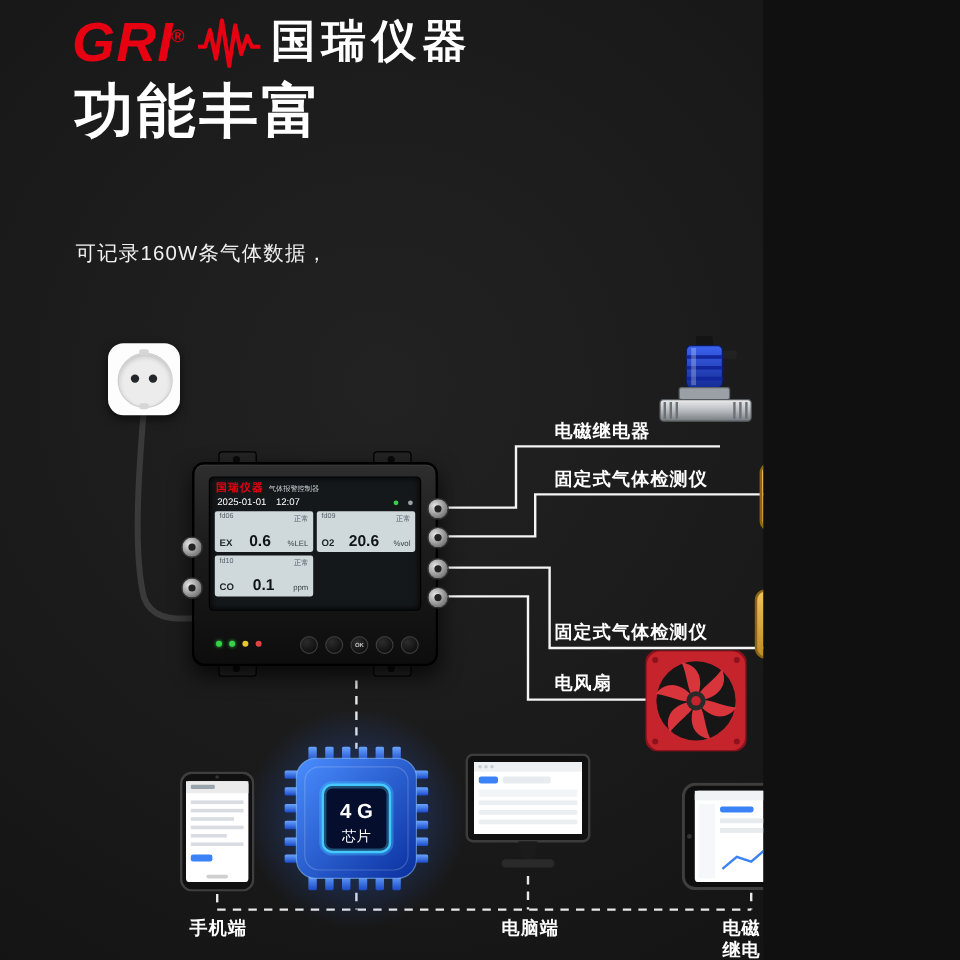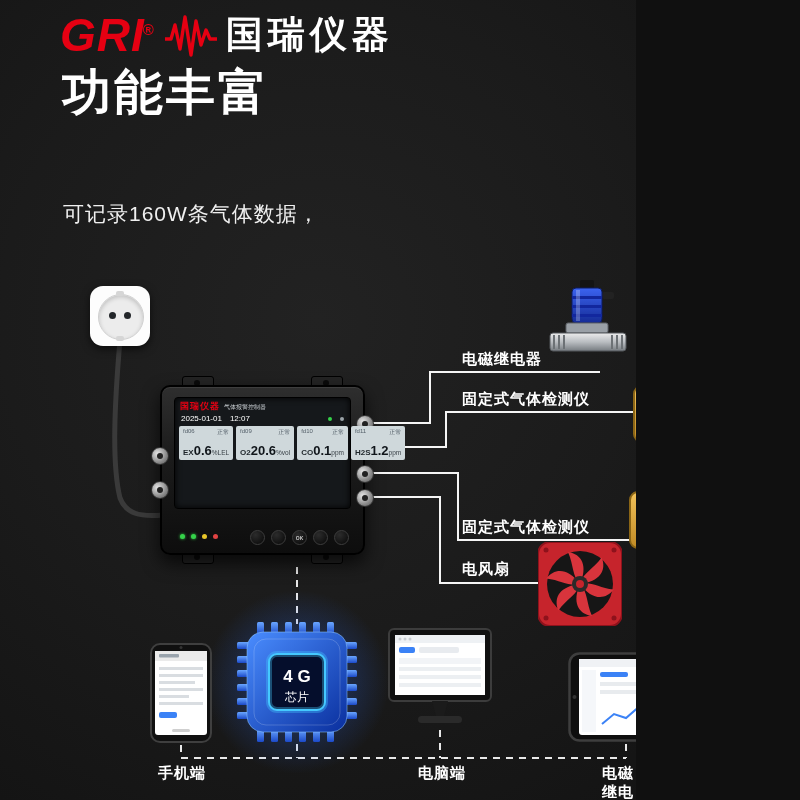--- a/index.html
+++ b/index.html
@@ -10,21 +10,21 @@
 
   
   .logo{left:60px;top:8px;display:flex;align-items:center;gap:8px;z-index:5;}
   .logo-brand{color:#e60012;font-size:46px;font-weight:800;font-style:italic;letter-spacing:1px;}
   .logo-reg{color:#e60012;font-size:15px;font-weight:700;position:relative;top:-16px;left:-2px;}
   .logo-name{color:#ffffff;font-size:37px;font-weight:700;letter-spacing:5px;}
 
   .headline{left:62px;color:#ffffff;font-weight:800;font-size:49px;letter-spacing:3px;z-index:5;}
   .h1{top:60px;}
   .h2{top:128px;}
-  .bodyline{left:63px;color:#f0f0f0;font-size:21px;letter-spacing:1px;z-index:5;}
+  .bodyline{left:63px;color:#f0f0f0;font-size:17px;letter-spacing:1px;z-index:5;}
   .p1{top:200px;}
   .p2{top:246px;}
 
   
   .socket{left:90px;top:286px;width:60px;height:60px;background:#fdfdfd;border-radius:13px;
     box-shadow:0 3px 8px rgba(0,0,0,.6);z-index:3;}
   .socket .recess{position:absolute;left:8px;top:8px;width:44px;height:44px;border-radius:50%;
     background:#ececec;border:1px solid #cfcfcf;box-shadow:inset 0 2px 4px rgba(0,0,0,.18);}
   .socket .hole{position:absolute;top:26px;width:7px;height:7px;border-radius:50%;background:#23262a;}
   .socket .hl{left:19px;} .socket .hr{left:34px;}
@@ -45,21 +45,21 @@
   .lug::after{content:"";position:absolute;left:5px;top:5px;width:6px;height:6px;border-radius:50%;background:#222;}
   .screen{position:absolute;left:14px;top:12px;width:177px;height:112px;background:#15181b;
     border:1px solid #000;border-radius:4px;box-sizing:border-box;box-shadow:inset 0 0 6px #000;}
   .scr-head{display:flex;align-items:baseline;gap:4px;padding:2px 5px 0 5px;}
   .scr-brand{color:#e60012;font-size:9px;font-weight:700;letter-spacing:1px;}
   .scr-model{color:#cfd4d8;font-size:6px;}
   .scr-date-row{display:flex;align-items:center;gap:8px;padding:1px 6px;color:#fff;font-size:8px;}
   .scr-date-row .spacer{flex:1;}
   .mini-dot{width:4px;height:4px;border-radius:50%;}
   .md-green{background:#35d24a;} .md-gray{background:#9aa3a8;}
-  .scr-grid{display:grid;grid-template-columns:1fr 1fr 1fr 1fr;gap:3px;padding:2px 4px;}
+  .scr-grid{display:grid;grid-template-columns:1fr 1fr;gap:3px;padding:2px 4px;}
   .tile{background:#cfd8db;border-radius:2px;padding:2px 4px;height:34px;box-sizing:border-box;
     display:flex;flex-direction:column;justify-content:space-between;}
   .tile-top{display:flex;justify-content:space-between;font-size:6px;color:#55606a;}
   .tile-main{display:flex;align-items:baseline;justify-content:space-between;}
   .tile-gas{font-size:8px;font-weight:700;color:#1d2429;}
   .tile-val{font-size:13px;font-weight:700;color:#10151a;}
   .tile-unit{font-size:6.5px;color:#3a4248;}
   .leds{position:absolute;left:20px;bottom:16px;display:flex;gap:6px;}
   .led{width:5px;height:5px;border-radius:50%;}
   .led1,.led2{background:#35d24a;box-shadow:0 0 3px #35d24a;}
@@ -201,31 +201,20 @@
           </div>
         </div>
         <div class="tile">
           <div class="tile-top">
             <span>fd10</span>
             <span>正常</span>
           </div>
           <div class="tile-main">
             <span class="tile-gas">CO</span>
             <span class="tile-val">0.1</span>
-            <span class="tile-unit">ppm</span>
-          </div>
-        </div>
-        <div class="tile">
-          <div class="tile-top">
-            <span>fd11</span>
-            <span>正常</span>
-          </div>
-          <div class="tile-main">
-            <span class="tile-gas">H2S</span>
-            <span class="tile-val">1.2</span>
             <span class="tile-unit">ppm</span>
           </div>
         </div>
       </div>
     </div>
 
     <div class="leds">
       <span class="led led1"></span>
       <span class="led led2"></span>
       <span class="led led3"></span>

